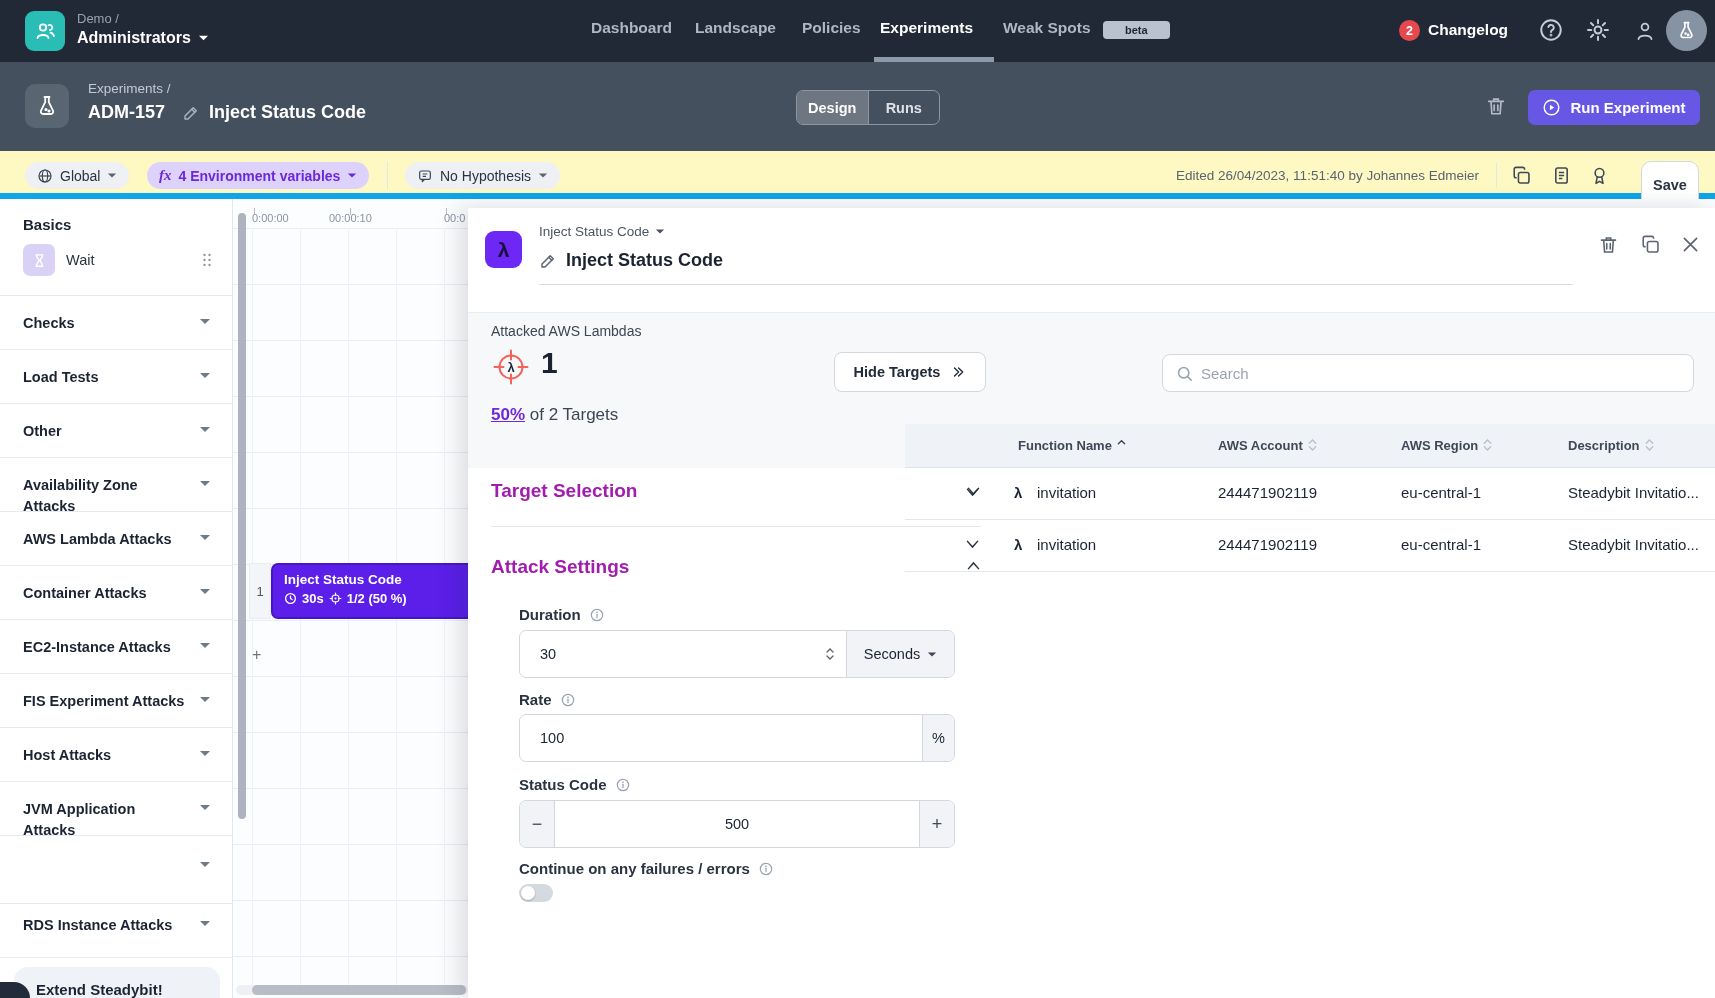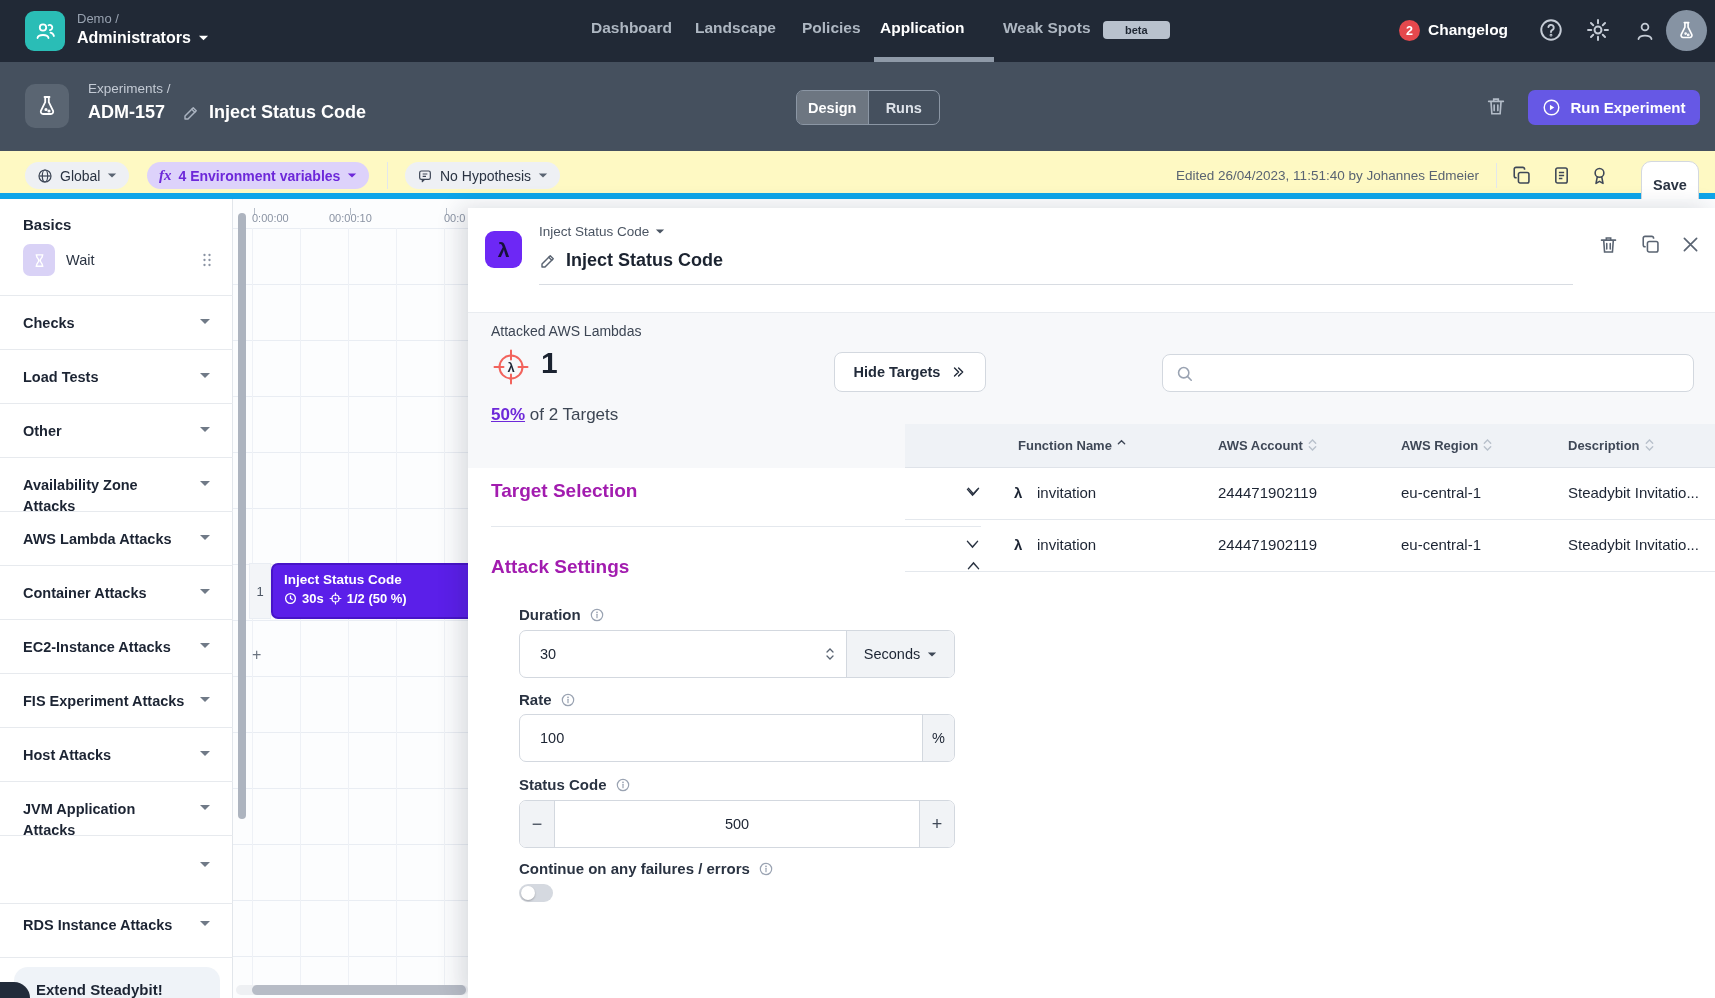--- a/index.html
+++ b/index.html
@@ -128,21 +128,21 @@
     <div class="ws-name">
       <span>Administrators</span>
       <svg width="11" height="8" viewBox="0 0 12 8" fill="#fff">
           <path d="M1 1.5l5 5 5-5z"></path>
         </svg>
     </div>
 
     <span class="nav-item" style="left:591px">Dashboard</span>
     <span class="nav-item" style="left:695px">Landscape</span>
     <span class="nav-item" style="left:802px">Policies</span>
-    <span class="nav-item active" style="left:880px">Application</span>
+    <span class="nav-item active" style="left:880px">Experiments</span>
     <span class="nav-item" style="left:1003px">Weak Spots</span>
     <span class="beta-badge">beta</span>
     <div class="nav-underline"></div>
 
     <div class="chg-badge">2</div>
     <span class="chg-label">Changelog</span>
 
     <svg class="abs navicon" style="left:1538px; top:17px" width="26" height="26" viewBox="0 0 24 24" fill="none" stroke="currentColor" stroke-width="1.8" stroke-linecap="round">
       <circle cx="12" cy="12" r="9"></circle>
         <path d="M9.6 9.2a2.5 2.5 0 1 1 3.4 2.9c-.8.4-1 1-1 1.8"></path>
@@ -419,20 +419,21 @@
       <svg width="16" height="14" viewBox="0 0 24 24" fill="none" stroke="#222b3a" stroke-width="2.4" stroke-linecap="round" stroke-linejoin="round">
           <path d="M6 5l7 7-7 7M13 5l7 7-7 7"></path>
         </svg>
     </div>
 
     <div class="search-box">
       <svg class="abs" style="left:12px; top:9px" width="19" height="19" viewBox="0 0 24 24" fill="none" stroke="#9aa3b2" stroke-width="2" stroke-linecap="round">
           <circle cx="11" cy="11" r="6.5"></circle>
           <path d="M16 16l4.5 4.5"></path>
         </svg>
+      <input type="text" placeholder="Search" style="">
     </div>
 
     <div class="thead">
       <div class="th" style="left:113px">
         <span>Function Name</span>
         <svg width="11" height="9" viewBox="0 0 24 20" fill="none" stroke="#3f4857" stroke-width="3" stroke-linecap="round">
             <path d="M5 13l7-7 7 7"></path>
           </svg>
       </div>
       <div class="th" style="left:313px">

